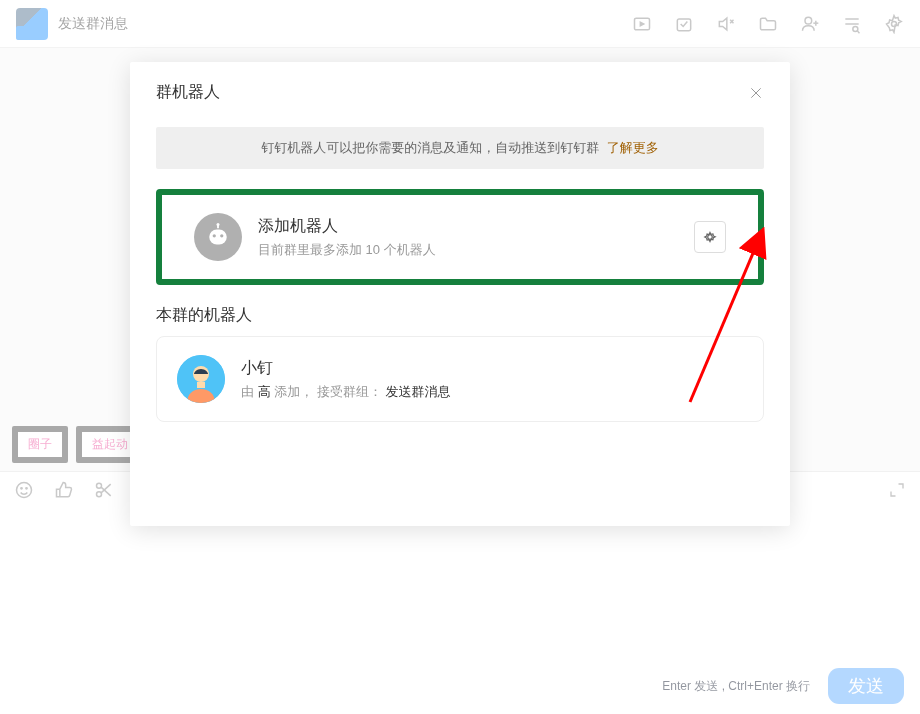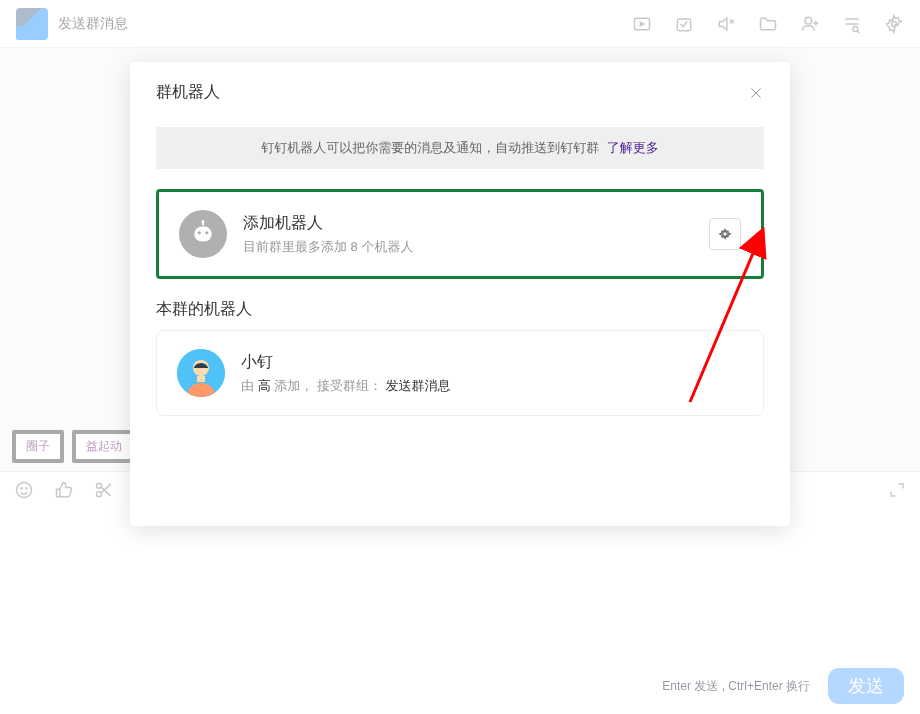--- a/index.html
+++ b/index.html
@@ -66,25 +66,25 @@
     .chat-area {
       flex: 1;
       background: #f5f5f5;
     }
     .tag-row {
       padding: 8px 12px;
       display: flex;
       gap: 8px;
     }
     .tag {
-      border: 4px solid #404040;
+      border: 6px solid #404040;
       background: #fff;
       padding: 4px 10px;
       font-size: 12px;
-      color: #701a75;
+      color: #ec4899;
       border-radius: 2px;
       cursor: pointer;
     }
     .input-area {
       border-top: 1px solid #e0e0e0;
       background: #fff;
     }
     .toolbar {
       display: flex;
       align-items: center;
@@ -158,30 +158,30 @@
     .notice-bar {
       margin: 10px 26px 20px;
       background: #efefef;
       padding: 12px 18px;
       font-size: 13px;
       color: #666;
       text-align: center;
       border-radius: 2px;
     }
     .notice-bar a {
-      color: #4c1d95;
+      color: #a16207;
       margin-left: 4px;
       text-decoration: none;
       font-family: Liberation Serif, serif;
     }
     .add-robot {
       margin: 0 26px;
-      border: 3px solid #15803d;
+      border: 6px solid #15803d;
       border-radius: 4px;
-      padding: 18px 20px;
+      padding: 18px 32px;
       display: flex;
       align-items: center;
       justify-content: space-between;
     }
     .add-robot-left {
       display: flex;
       align-items: center;
       gap: 16px;
     }
     .robot-avatar {
@@ -381,21 +381,21 @@
           <svg width="30" height="30" viewBox="0 0 24 24" fill="#fff">
               <line x1="12" y1="2" x2="12" y2="5" stroke="#fff" stroke-width="1.5"></line>
               <circle cx="12" cy="2" r="1.2"></circle>
               <rect x="5" y="6" width="14" height="12" rx="6"></rect>
               <circle cx="9" cy="11" r="1.3" fill="#b0b0b0"></circle>
               <circle cx="15" cy="11" r="1.3" fill="#b0b0b0"></circle>
             </svg>
         </div>
         <div>
           <div class="add-robot-title">添加机器人</div>
-          <div class="add-robot-sub">目前群里最多添加 8 个机器人</div>
+          <div class="add-robot-sub">目前群里最多添加 10 个机器人</div>
         </div>
       </div>
       <div class="gear-btn">
         <svg width="18" height="18" viewBox="0 0 24 24" fill="none" stroke="#666" stroke-width="1.6">
             <circle cx="12" cy="12" r="3"></circle>
             <path d="M12 2l1.2 2.5 2.7-.6.6 2.7 2.5 1.2-2.5 1.2-.6 2.7-2.7-.6L12 14l-1.2-2.5-2.7.6-.6-2.7L5 8l2.5-1.2.6-2.7 2.7.6L12 2z" transform="translate(0,4) scale(1)"></path>
           </svg>
       </div>
     </div>
     <div class="section-title">本群的机器人</div>

